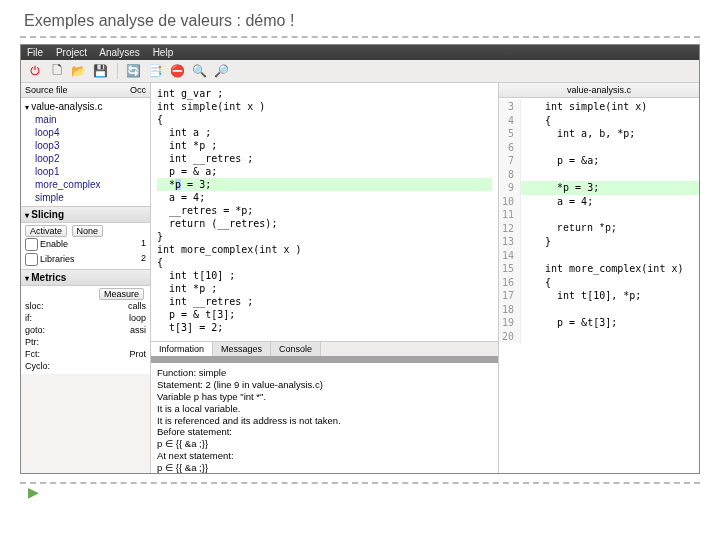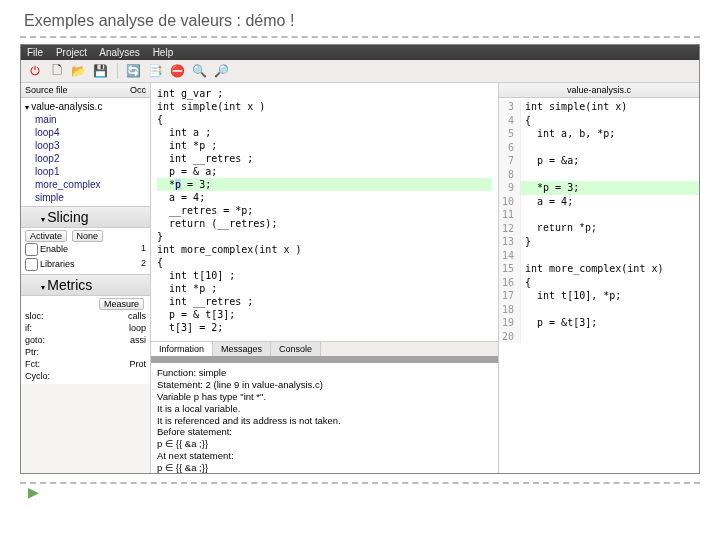--- a/index.html
+++ b/index.html
@@ -13,40 +13,40 @@
 .toolbar .sep { width: 1px; height: 16px; background: #ccc; margin: 0 2px; }
 .tbicon { width: 16px; height: 16px; display: inline-flex; align-items: center; justify-content: center; font-size: 12px; }
 .main { flex: 1; display: flex; overflow: hidden; }
 .left { width: 130px; border-right: 1px solid #ccc; display: flex; flex-direction: column; background: #f4f3f2; }
 .hdr { background: linear-gradient(#f5f5f5,#e5e5e5); border-bottom: 1px solid #ccc; padding: 2px 4px; font-size: 9px; display: flex; }
 .hdr span:first-child { flex: 1; }
 .tree { background: #fff; font-size: 10px; padding: 2px; flex: 0 0 auto; }
 .tree div { padding: 1px 2px 1px 12px; color: #1a1a8a; }
 .tree .root { padding-left: 2px; color: #000; }
 .tree .root::before { content: "▾ "; font-size: 8px; }
-.panel-title { background: linear-gradient(#eee,#ddd); border-top: 1px solid #ccc; border-bottom: 1px solid #ccc; padding: 2px 20px; font-weight: normal; font-size: 14px; }
+.panel-title { background: linear-gradient(#eee,#ddd); border-top: 1px solid #ccc; border-bottom: 1px solid #ccc; padding: 2px 4px; font-weight: bold; font-size: 10px; }
 .panel-title::before { content: "▾ "; font-size: 8px; }
 .mini { padding: 2px 4px; font-size: 9px; background: #fff; }
 .mini .row { display: flex; justify-content: space-between; padding: 1px 0; }
 .mini .btn { display: inline-block; background: linear-gradient(#fff,#e8e8e8); border: 1px solid #bbb; border-radius: 2px; padding: 0 4px; font-size: 9px; margin-right: 2px; }
 .mini input[type=checkbox] { vertical-align: middle; margin-right: 2px; }
 .center { flex: 1; display: flex; flex-direction: column; border-right: 1px solid #ccc; }
 .code { flex: 1; background: #fff; font-family: "DejaVu Sans Mono", monospace; font-size: 10px; padding: 4px 6px; overflow: hidden; line-height: 1.3; }
 .code .hl { background: #d7ffd7; display: inline-block; min-width: 100%; }
 .code .sel { background: #b5d5ff; }
 .tabs { display: flex; background: #efedeb; border-top: 1px solid #ccc; border-bottom: 7px solid #a3a3a3; }
 .tab { padding: 2px 8px; font-size: 9px; border-right: 1px solid #ccc; background: #e5e5e5; }
 .tab.active { background: #fff; }
 .info { background: #fff; font-size: 9.5px; padding: 4px 6px; flex: 0 0 110px; overflow: hidden; line-height: 1.25; }
 .right { width: 200px; background: #fff; display: flex; flex-direction: column; }
 .rfile { background: linear-gradient(#f5f5f5,#e8e8e8); padding: 2px 6px; font-size: 9px; border-bottom: 1px solid #ccc; text-align: center; }
 .rcode { flex: 1; font-family: "DejaVu Sans Mono", monospace; font-size: 10px; padding: 2px 0; line-height: 1.35; }
 .rcode .ln { display: flex; }
 .rcode .gut { width: 22px; text-align: right; color: #999; padding-right: 6px; background: #f7f7f7; border-right: 1px solid #eee; }
-.rcode .tx { padding-left: 4px; flex: 1; }
+.rcode .tx { padding-left: 4px; flex: 1; margin-left: 20px; }
 .rcode .hl { background: #d7ffd7; }
 .hr-dash2 { border: none; border-top: 2px dashed #bbb; margin: 8px 20px 0; }
 .bullet { color: #6aa84f; font-size: 14px; margin-left: 28px; }
 </style>
 </head>
 <body>
 
 <div class="slide-title">Exemples analyse de valeurs : démo !</div>
 <hr class="hr-dash">
 

